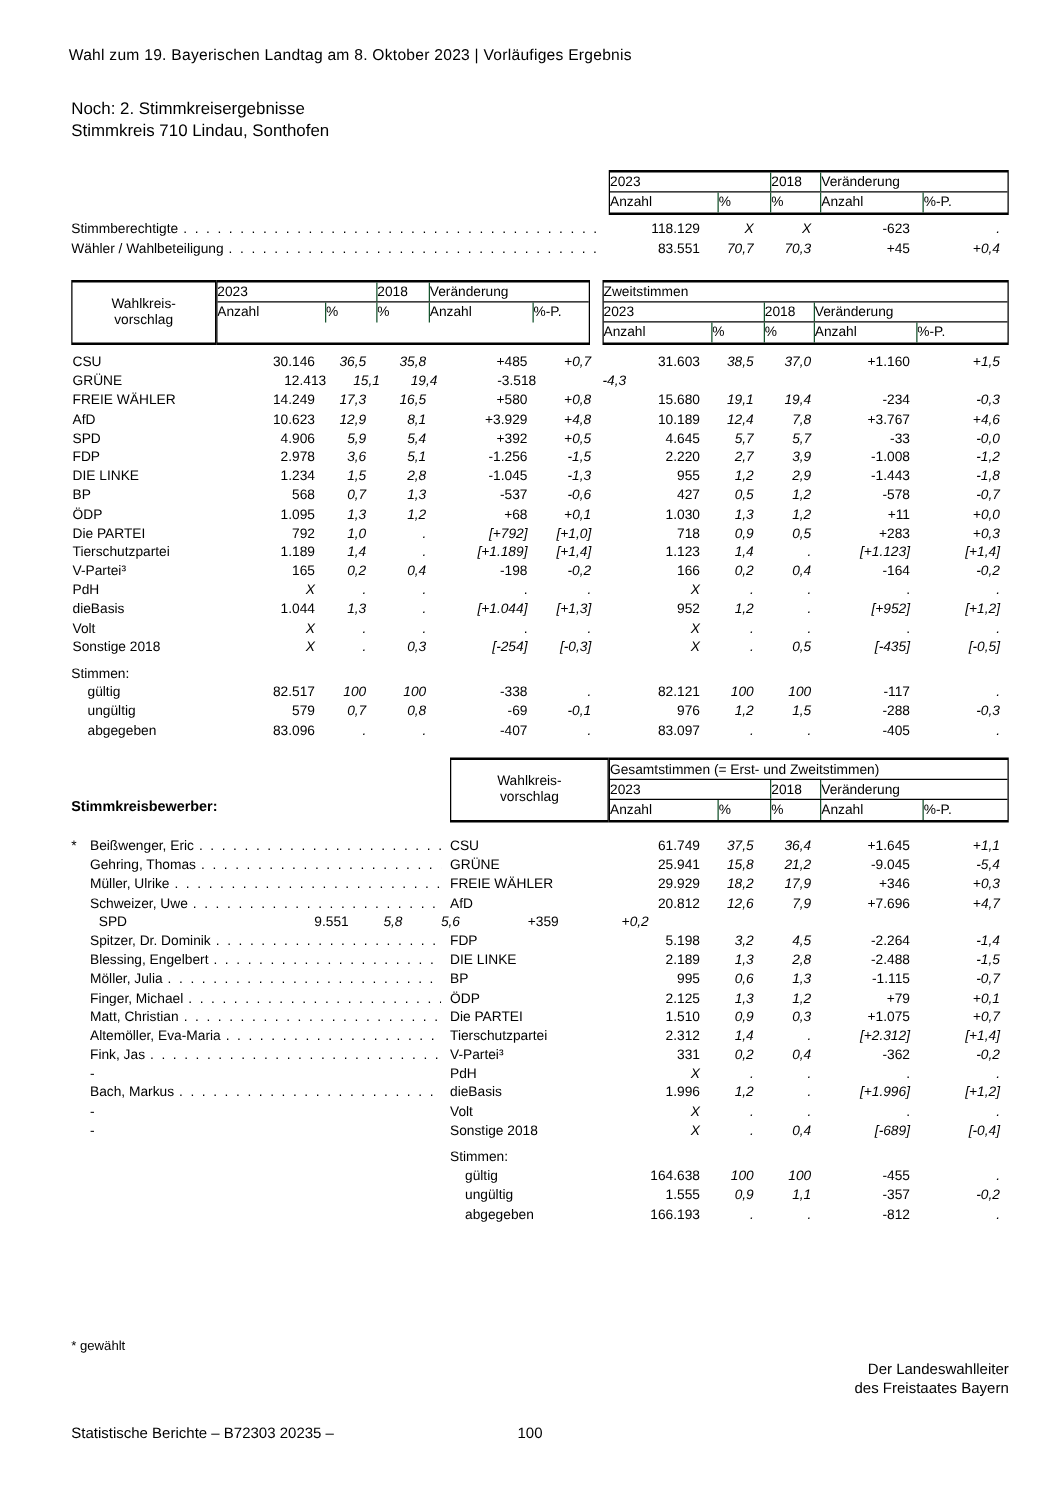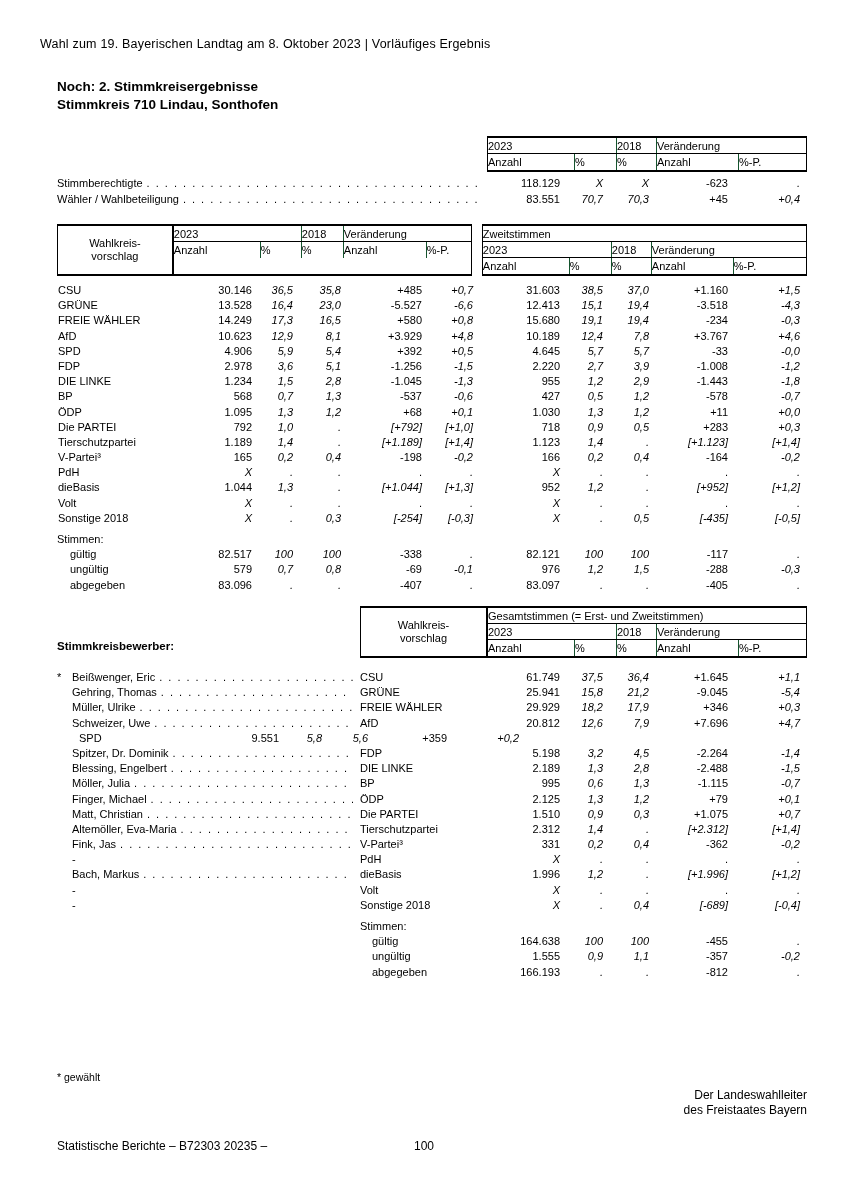--- a/index.html
+++ b/index.html
@@ -1,21 +1,21 @@
 <!DOCTYPE html>
 <html><head>
 <meta charset="utf-8">
 <style>
   *{margin:0;padding:0;box-sizing:border-box}
   html,body{background:#fff}
   .page{position:relative;width:848px;height:1200px;background:#fff;
         font-family:"Liberation Sans",sans-serif;color:#000;font-size:11px;overflow:hidden}
 
-  .hdr{position:absolute;left:40px;top:37px;font-size:12.5px;letter-spacing:.2px}
-  .title{position:absolute;left:57px;top:78px;font-weight:bold;font-size:13.5px;line-height:18px}
+  .hdr{position:absolute;left:55px;top:37px;font-size:12.5px;letter-spacing:.2px}
+  .title{position:absolute;left:57px;top:78px;font-weight:normal;font-size:13.5px;line-height:18px}
 
   
   .hrow{display:grid;height:16px}
   .hc{text-align:left;line-height:16px;font-size:11px;overflow:hidden;white-space:nowrap}
   .bl{border-left:1px solid #14532d}
   .s2{grid-column:span 2}
   .bb1{border-bottom:1px solid #000}
 
   
   .znum{display:grid;grid-template-columns:86px 42px 40px 82px 70px;width:320px}
@@ -199,27 +199,20 @@
           <div class="znum">
             <div class="num c0">31.603</div>
             <div class="num it c1">38,5</div>
             <div class="num it c2">37,0</div>
             <div class="num c3">+1.160</div>
             <div class="num it c4">+1,5</div>
           </div>
         </div>
         <div class="mrow">
           <div class="party">GRÜNE</div>
-          <div class="enum">
-            <div class="num c0">13.528</div>
-            <div class="num it c1">16,4</div>
-            <div class="num it c2">23,0</div>
-            <div class="num c3">-5.527</div>
-            <div class="num it c4">-6,6</div>
-          </div>
           <div class="hgap"></div>
           <div class="znum">
             <div class="num c0">12.413</div>
             <div class="num it c1">15,1</div>
             <div class="num it c2">19,4</div>
             <div class="num c3">-3.518</div>
             <div class="num it c4">-4,3</div>
           </div>
         </div>
         <div class="mrow">

